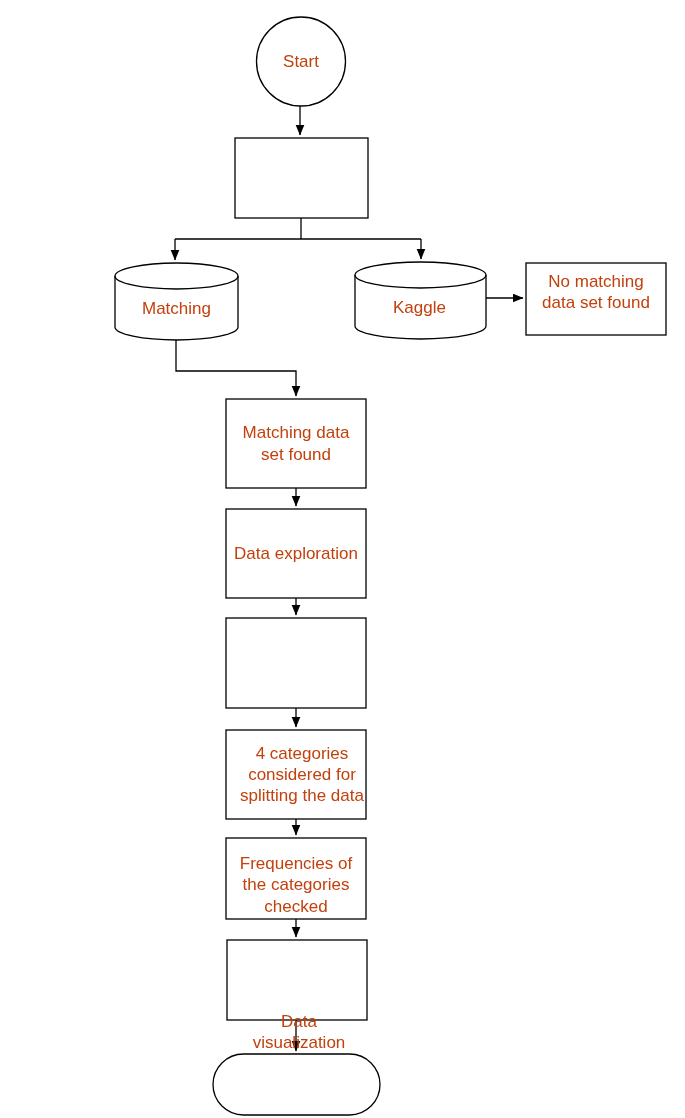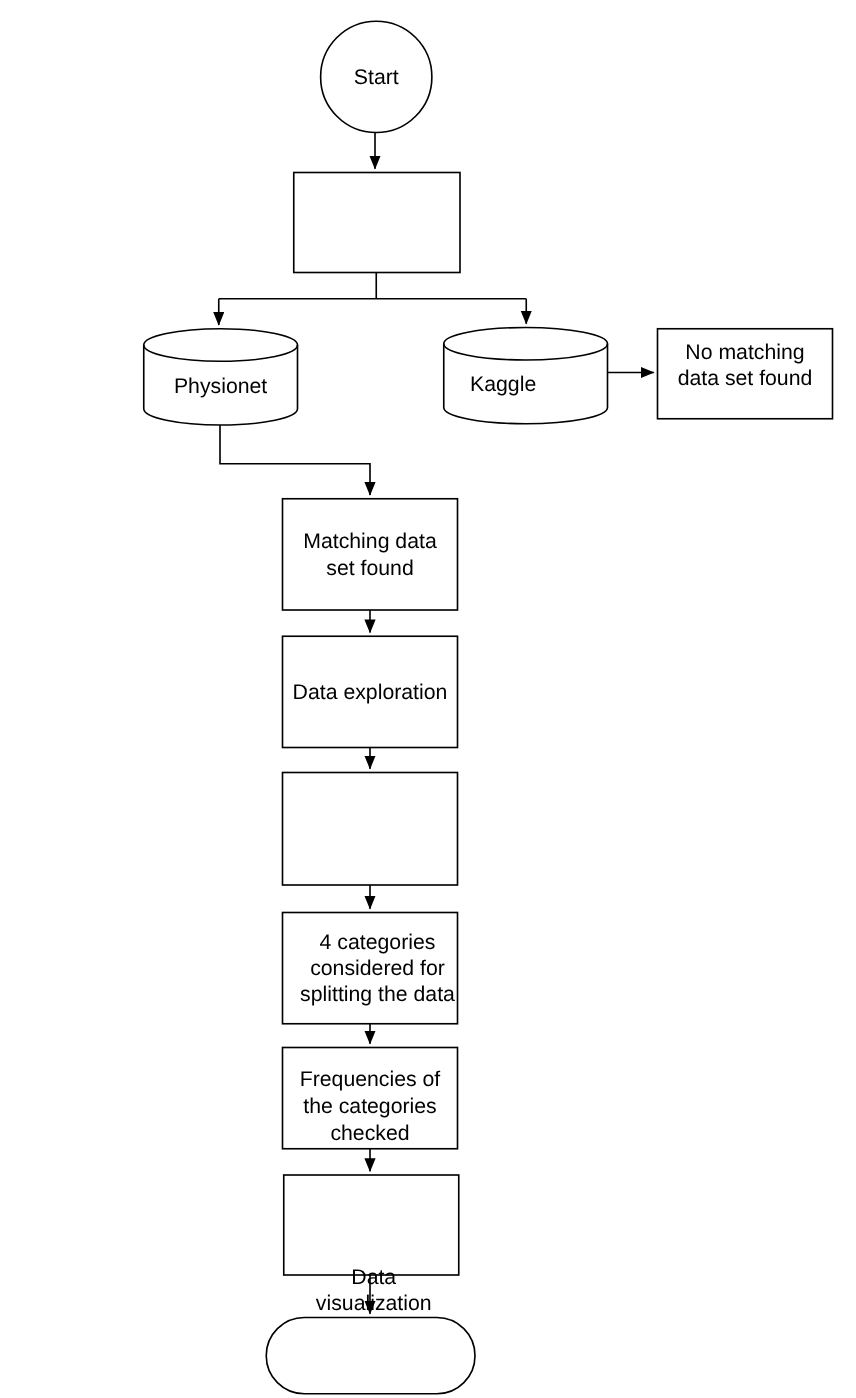--- a/index.html
+++ b/index.html
@@ -24,21 +24,21 @@
   }
   .node-label {
     position: absolute;
     display: flex;
     align-items: center;
     justify-content: center;
     text-align: center;
     white-space: pre-line;
     font-size: 17px;
     line-height: 1.25;
-    color: #000000;
+    color: #c2410c;
     pointer-events: none;
   }
 </style>
 </head>
 <body>
 
 <div id="canvas">
 
   <svg class="diagram-layer" viewBox="0 0 685 1118">
     <defs>
@@ -81,23 +81,23 @@
       <rect x="226" y="730" width="140" height="89"></rect>
       <rect x="226" y="838" width="140" height="81"></rect>
       <rect x="227" y="940" width="140" height="80"></rect>
       <rect x="213" y="1054" width="167" height="61" rx="30.5" ry="30.5"></rect>
     </g>
   </svg>
 
   <div class="node-label" style="left:256px; top:17px; width:90px; height:89px;">Start</div>
 
 
-  <div class="node-label" style="left:115px; top:278px; width:123px; height:62px;">Physionet</div>
+  <div class="node-label" style="left:115px; top:278px; width:123px; height:62px;">Matching</div>
 
-  <div class="node-label" style="left:337px; top:277px; width:131px; height:62px;">Kaggle</div>
+  <div class="node-label" style="left:354px; top:277px; width:131px; height:62px;">Kaggle</div>
 
   <div class="node-label" style="left:526px; top:263px; width:140px; height:58px;">No matching
 data set found</div>
 
   <div class="node-label" style="left:226px; top:399px; width:140px; height:89px;">Matching data
 set found</div>
 
   <div class="node-label" style="left:226px; top:509px; width:140px; height:89px;">Data exploration</div>
 
 

